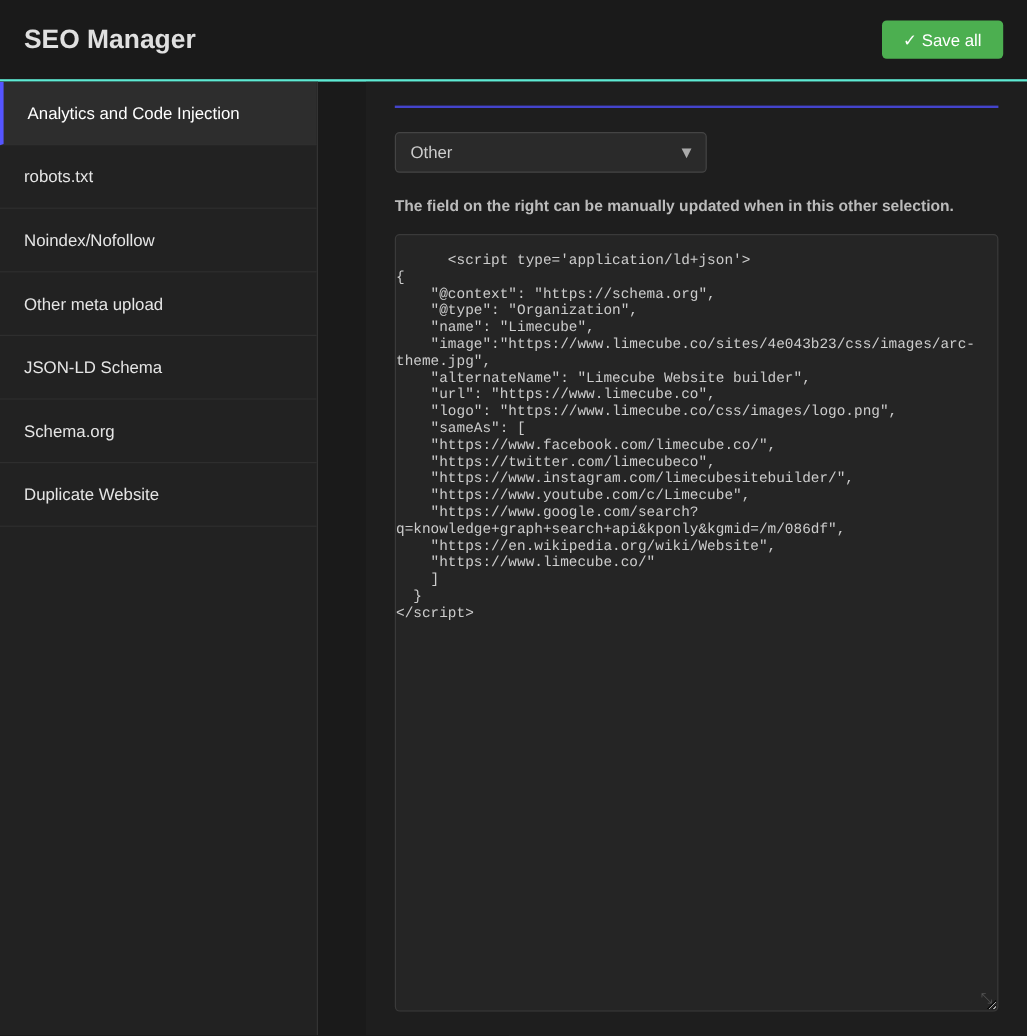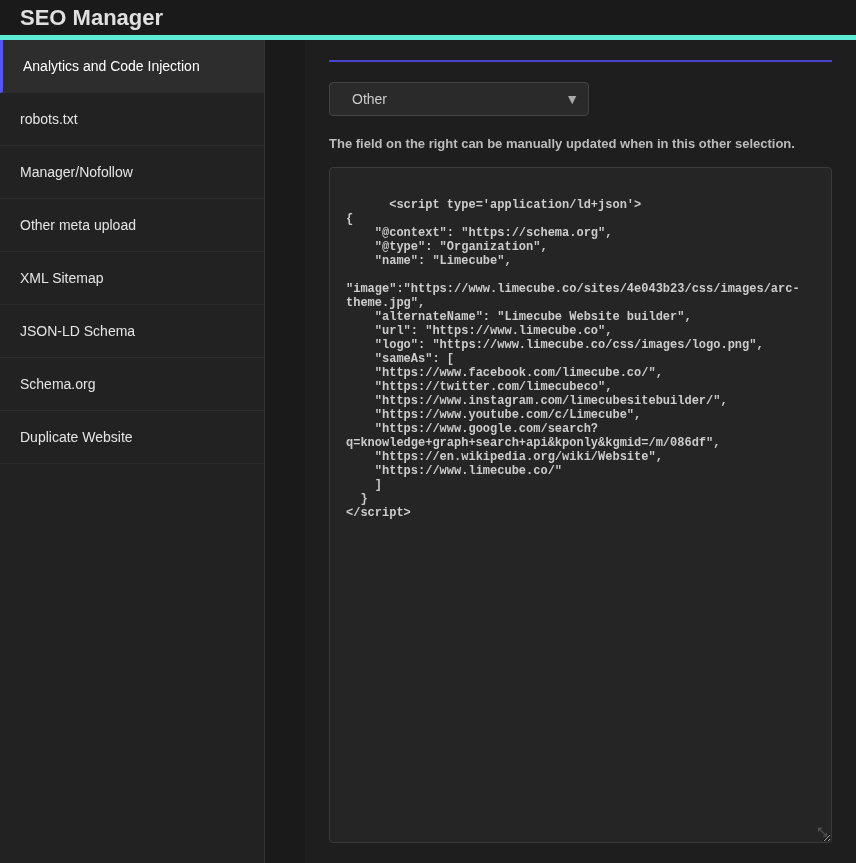--- a/index.html
+++ b/index.html
@@ -15,22 +15,22 @@
       flex-direction: column;
     }
 
     
     .header {
       display: flex;
       align-items: center;
       justify-content: space-between;
       padding: 12px 20px;
       background-color: #1a1a1a;
-      border-bottom: 5px solid #5eead4;
-      height: 40px;
+      border-bottom: 2px solid #5eead4;
+      height: 68px;
     }
     .header-title {
       font-size: 22px;
       font-weight: bold;
       color: #e0e0e0;
     }
     .save-button {
       background-color: #4caf50;
       color: white;
       border: none;
@@ -95,21 +95,21 @@
     .dropdown-container {
       position: relative;
       display: inline-block;
       width: 260px;
     }
     .dropdown-select {
       width: 100%;
       background-color: #2a2a2a;
       color: #ccc;
       border: 1px solid #444;
-      padding: 8px 22px;
+      padding: 8px 12px;
       border-radius: 4px;
       font-size: 14px;
       cursor: pointer;
       appearance: none;
       -webkit-appearance: none;
       padding-right: 32px;
     }
     .dropdown-arrow {
       position: absolute;
       right: 10px;
@@ -125,65 +125,61 @@
       color: #bbb;
       margin-top: 4px;
       font-weight: bold;
     }
 
     
     .code-block {
       background-color: #252525;
       border: 1px solid #3a3a3a;
       border-radius: 4px;
-      padding: 16px;
       font-family: 'Courier New', monospace;
       font-size: 12px;
       color: #ccc;
       white-space: pre-wrap;
       word-break: break-word;
       flex: 1;
       min-height: 400px;
       overflow-y: auto;
       resize: vertical;
       position: relative;
-      font-weight: bold;
     }
     .resize-handle {
       position: absolute;
       bottom: 2px;
       right: 4px;
       color: #555;
       font-size: 12px;
     }
   </style>
 </head>
 <body>
 
 <div class="header">
   <span class="header-title">SEO Manager</span>
+  <button class="save-button">✓ Save all</button>
 </div>
 
 <div class="main">
 
   <nav class="sidebar">
     <div class="sidebar-item active">
       <span>Analytics and Code Injection</span>
     </div>
     <div class="sidebar-item">
       <span>robots.txt</span>
     </div>
     <div class="sidebar-item">
-      <span>Manager/Nofollow</span>
+      <span>Noindex/Nofollow</span>
     </div>
     <div class="sidebar-item">
       <span>Other meta upload</span>
-    </div>
-    <div class="sidebar-item">
-      <span>XML Sitemap</span>
     </div>
     <div class="sidebar-item">
       <span>JSON-LD Schema</span>
     </div>
     <div class="sidebar-item">
       <span>Schema.org</span>
     </div>
     <div class="sidebar-item">
       <span>Duplicate Website</span>
     </div>

